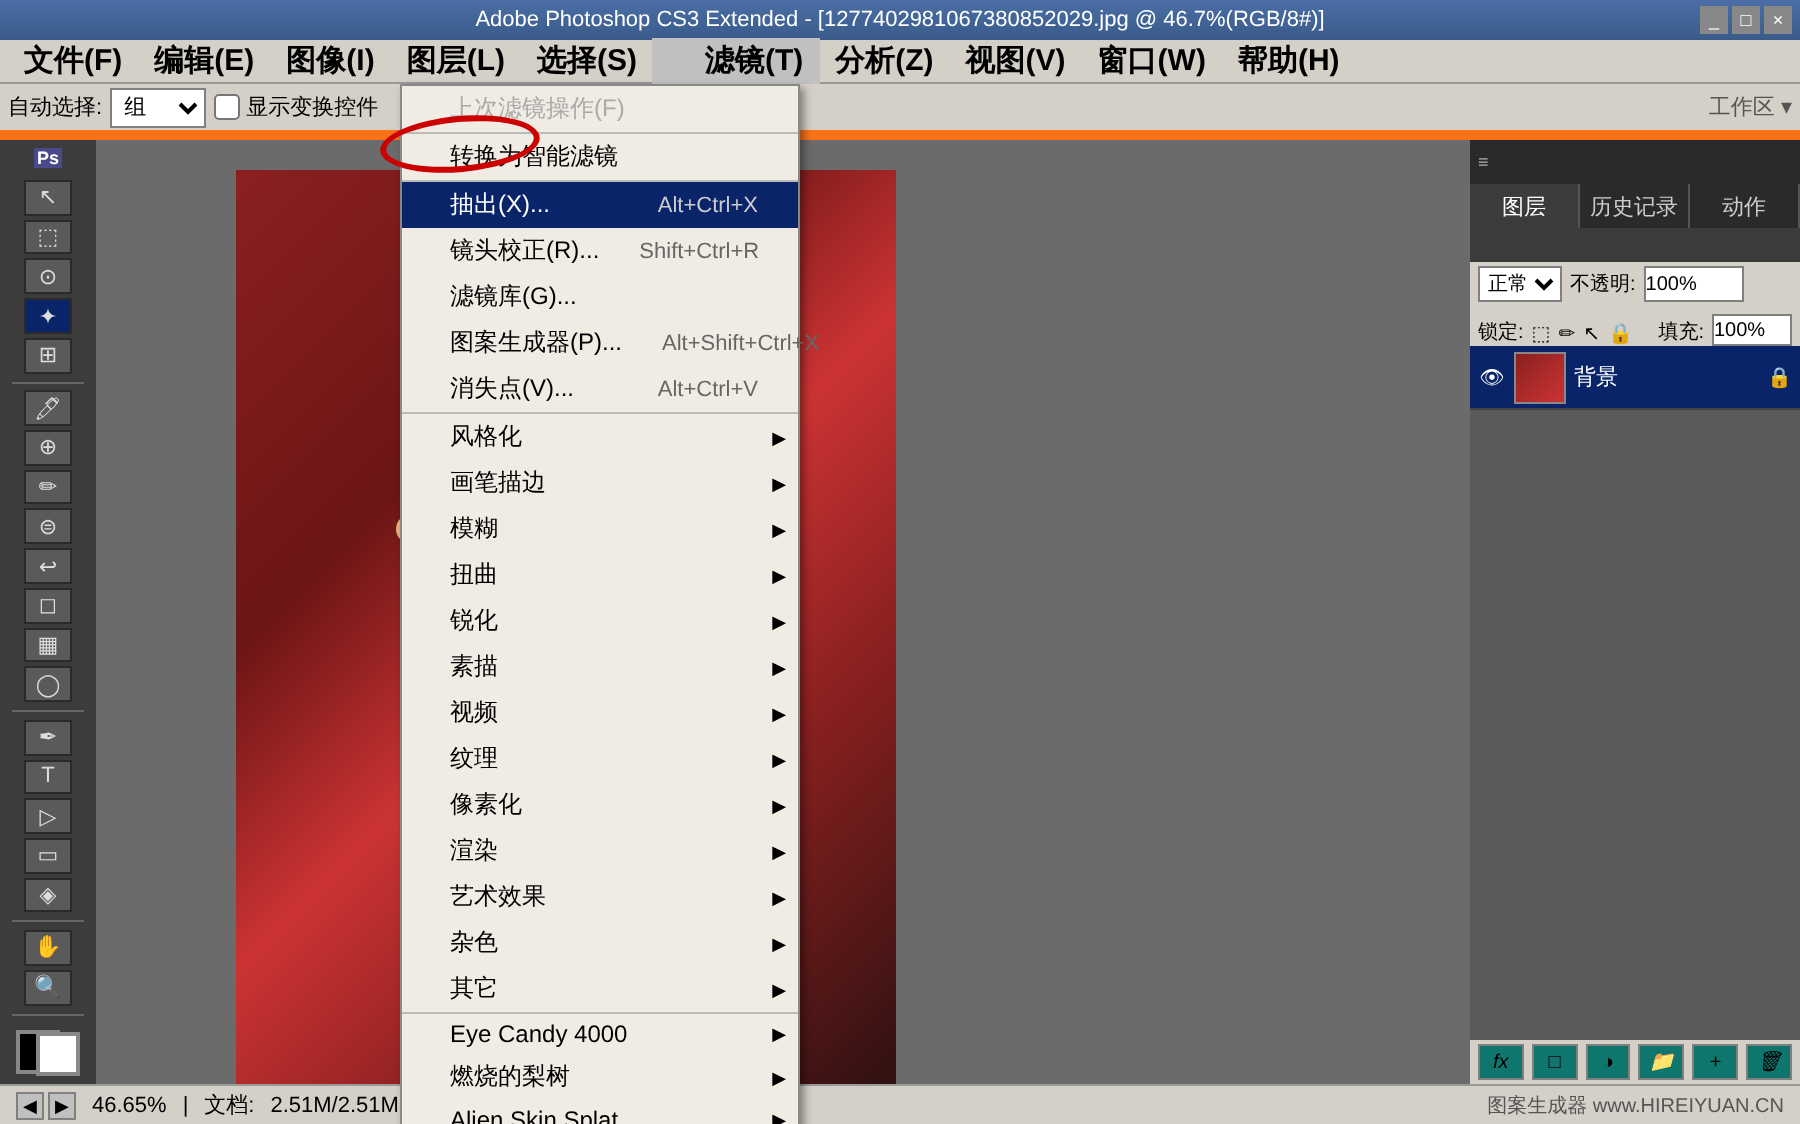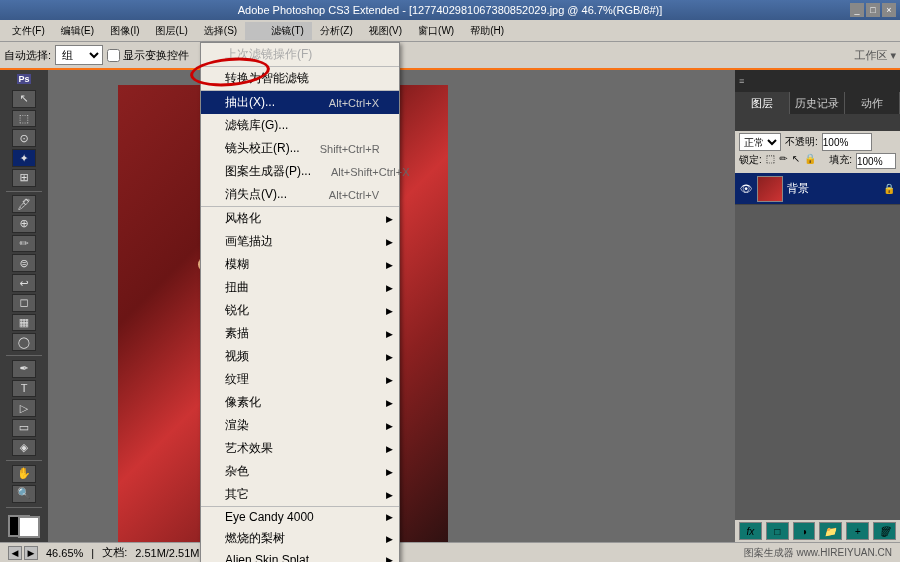--- a/index.html
+++ b/index.html
@@ -48,41 +48,42 @@
       background: #d4d0c8;
       display: flex;
       align-items: center;
       padding: 0 4px;
       border-bottom: 1px solid #999;
       position: relative;
     }
     .menu-item {
       padding: 2px 8px;
       cursor: pointer;
-      font-size: 10px;
+      font-size: 15px;
       white-space: nowrap;
+      font-weight: bold;
     }
     .menu-item:hover, .menu-item.active {
       background: #0a246a;
       color: #fff;
       padding-left: 26px;
     }
     .menu-item.active {
       background: #c0c0c0;
       color: #000;
     }
 
     
     #options-bar {
       height: 28px;
       background: #d4d0c8;
       display: flex;
       align-items: center;
       padding: 0 4px;
-      border-bottom: 2px solid #f97316;
+      border-bottom: 5px solid #f97316;
       gap: 4px;
     }
     .options-label {
       font-size: 11px;
     }
     .options-select {
       height: 20px;
       font-size: 11px;
       background: #fff;
       border: 1px solid #808080;
@@ -479,25 +480,25 @@
       <div class="drop-item">
         <span>转换为智能滤镜</span>
       </div>
     </div>
     <div class="menu-section">
       <div class="drop-item highlighted">
         <span>抽出(X)...</span>
         <span class="shortcut">Alt+Ctrl+X</span>
       </div>
       <div class="drop-item">
-        <span>滤镜库(G)...</span>
-      </div>
-      <div class="drop-item">
         <span>镜头校正(R)...</span>
         <span class="shortcut">Shift+Ctrl+R</span>
+      </div>
+      <div class="drop-item">
+        <span>滤镜库(G)...</span>
       </div>
       <div class="drop-item">
         <span>图案生成器(P)...</span>
         <span class="shortcut">Alt+Shift+Ctrl+X</span>
       </div>
       <div class="drop-item">
         <span>消失点(V)...</span>
         <span class="shortcut">Alt+Ctrl+V</span>
       </div>
     </div>
@@ -640,21 +641,21 @@
 
     <div id="layers-panel">
       <div class="layers-toolbar">
         <select class="layers-mode-select">
           <option>正常</option>
         </select>
         <span style="font-size:10px;">不透明:</span>
         <input type="text" value="100%" class="layers-opacity" style="">
       </div>
 
-      <div style="height:20px;background:#d4d0c8;display:flex;align-items:flex-start;padding:0 4px;gap:4px;font-size:10px;">
+      <div style="height:20px;background:#d4d0c8;display:flex;align-items:flex-end;padding:0 4px;gap:4px;font-size:10px;">
         <span>锁定:</span>
         <span style="cursor:pointer;">⬚</span>
         <span style="cursor:pointer;">✏</span>
         <span style="cursor:pointer;">↖</span>
         <span style="cursor:pointer;">🔒</span>
         <span style="margin-left:auto;">填充:</span>
         <input type="text" value="100%" style="width: 40px; height: 16px; font-size: 10px; border: 1px solid rgb(128, 128, 128);">
       </div>
 
       <div class="layers-list">

